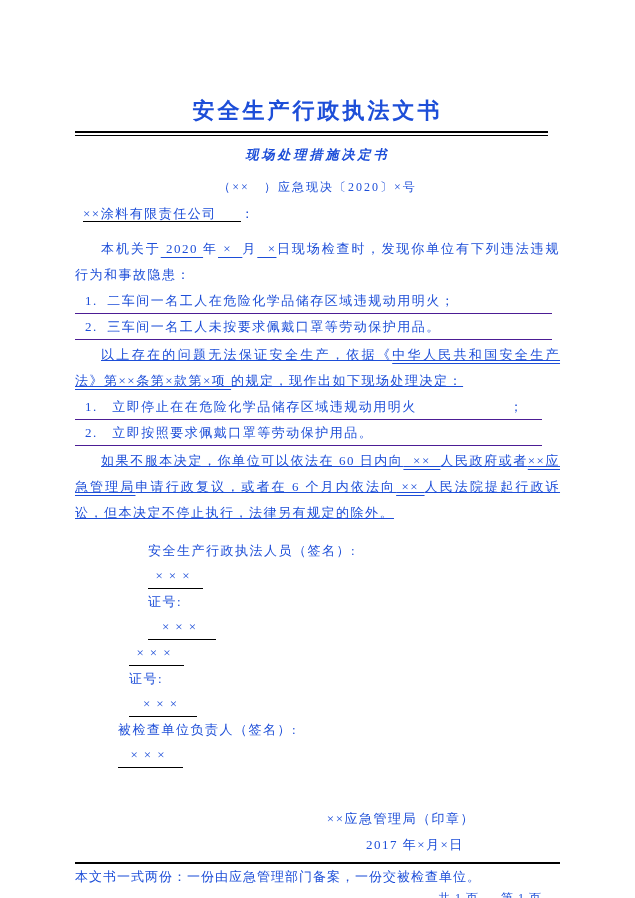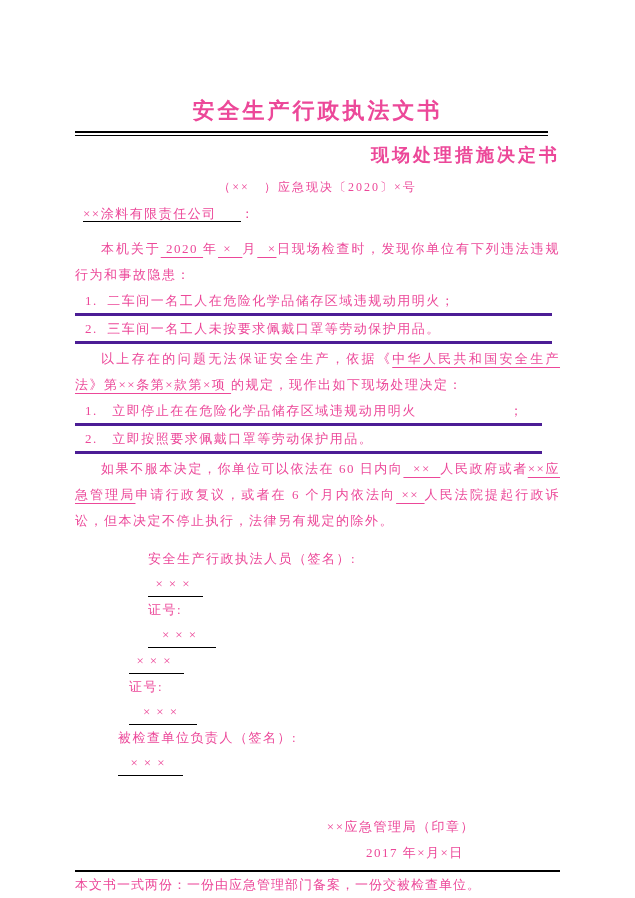--- a/index.html
+++ b/index.html
@@ -1,42 +1,43 @@
 <!DOCTYPE html>
 <html><head>
 <meta charset="utf-8">
 <style>
   html,body { margin:0; padding:0; background:#ffffff; }
   .page {
     position:relative;
     width:635px; height:898px;
     background:#ffffff;
-    color:#ec4899;
+    color:#1d4ed8;
     font-family:"Liberation Serif","DejaVu Serif",serif;
     box-sizing:border-box;
     padding:98px 75px 0 75px;
     overflow:hidden;
   }
   .category-title {
     margin:0;
     font-size:22px; font-weight:700;
     text-align:center; letter-spacing:3px;
     line-height:26px;
   }
   .double-rule {
     margin:7px 12px 0 0;
     height:2px;
     border-top:2px solid #000;
     border-bottom:1px solid #000;
   }
   .doc-title {
     margin:5px 0 0 0;
-    font-size:18px; font-weight:700;
-    text-align:right; letter-spacing:3px;
+    font-size:13px; font-weight:700;
+    text-align:center; letter-spacing:3px;
     line-height:28px;
+    font-style:italic;
   }
   .doc-number {
     margin-top:9px;
     font-size:12px; letter-spacing:2px;
     text-align:center; line-height:18px;
   }
   .addressee {
     margin-top:5px;
     font-size:13px; letter-spacing:1.5px;
     line-height:26px; padding-left:8px;
@@ -45,25 +46,25 @@
     border-bottom:1px solid #000;
     padding-right:24px;
   }
   .para {
     margin:9px 0 0 0;
     font-size:13px; letter-spacing:1.5px;
     line-height:26px;
     text-align:justify;
     text-indent:2em;
   }
-  .para.tight { margin-top:2px; }
+  .para.tight { margin-top:2px;text-decoration:underline; }
   .u { text-decoration:underline; text-underline-offset:4px; text-decoration-thickness:1px; }
   .fill-row {
     display:flex; align-items:flex-end;
-    border-bottom:3px solid #4c1d95;
+    border-bottom:1px solid #4c1d95;
     font-size:13px; letter-spacing:1.5px;
     line-height:25px;
     padding-left:10px;
     margin-right:8px;
   }
   .fill-row .grow { flex:1; }
   .fill-row.decision { margin-right:18px; padding-right:18px; }
   .sig-block {
     margin:12px 0 0 35px;
     font-size:13px; letter-spacing:1.5px;

